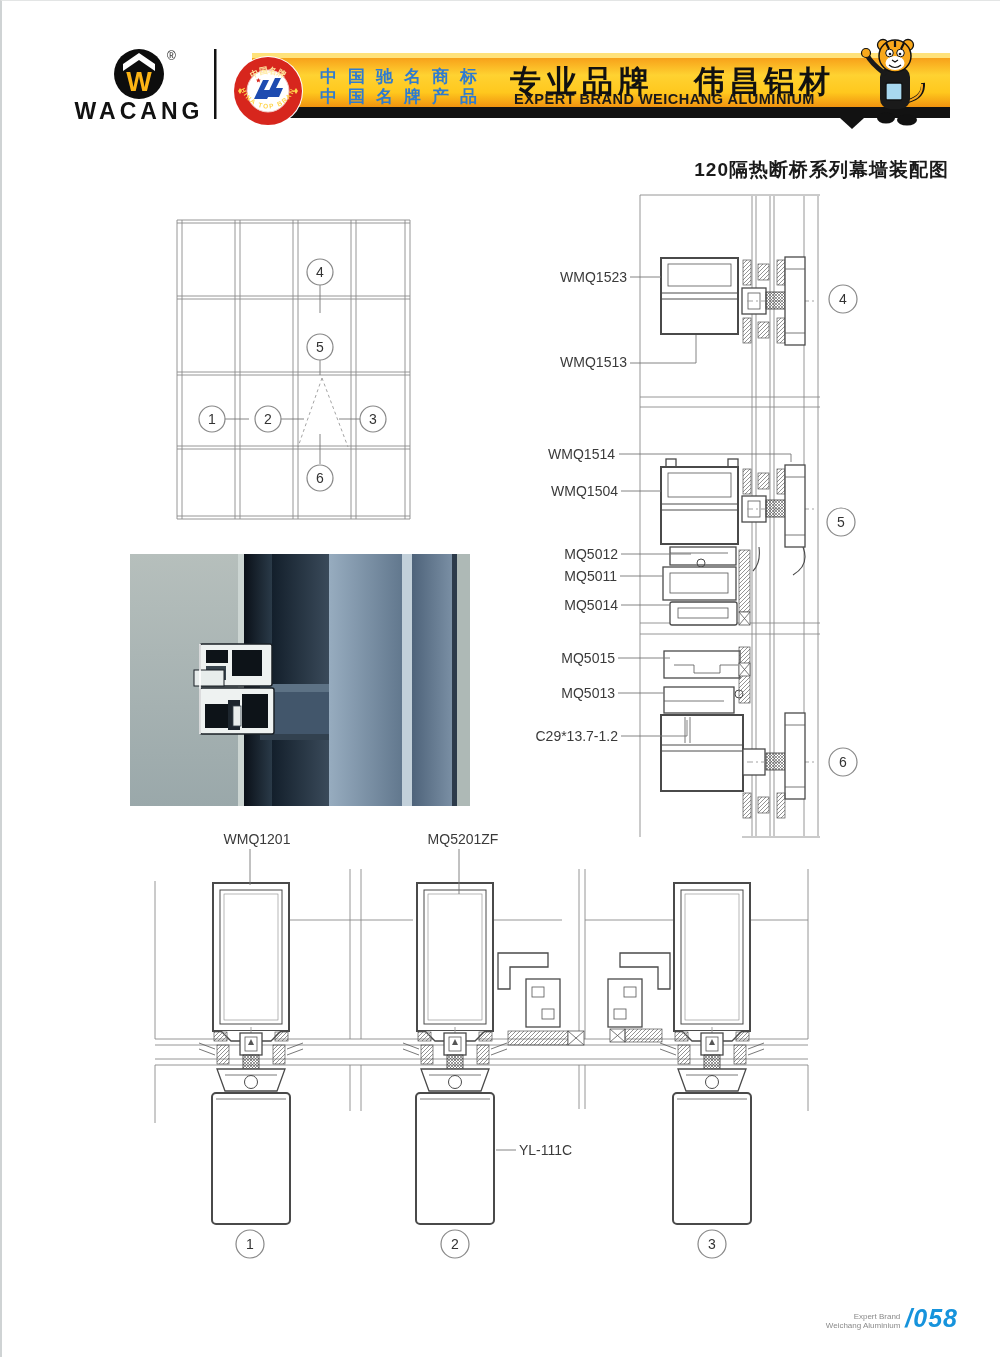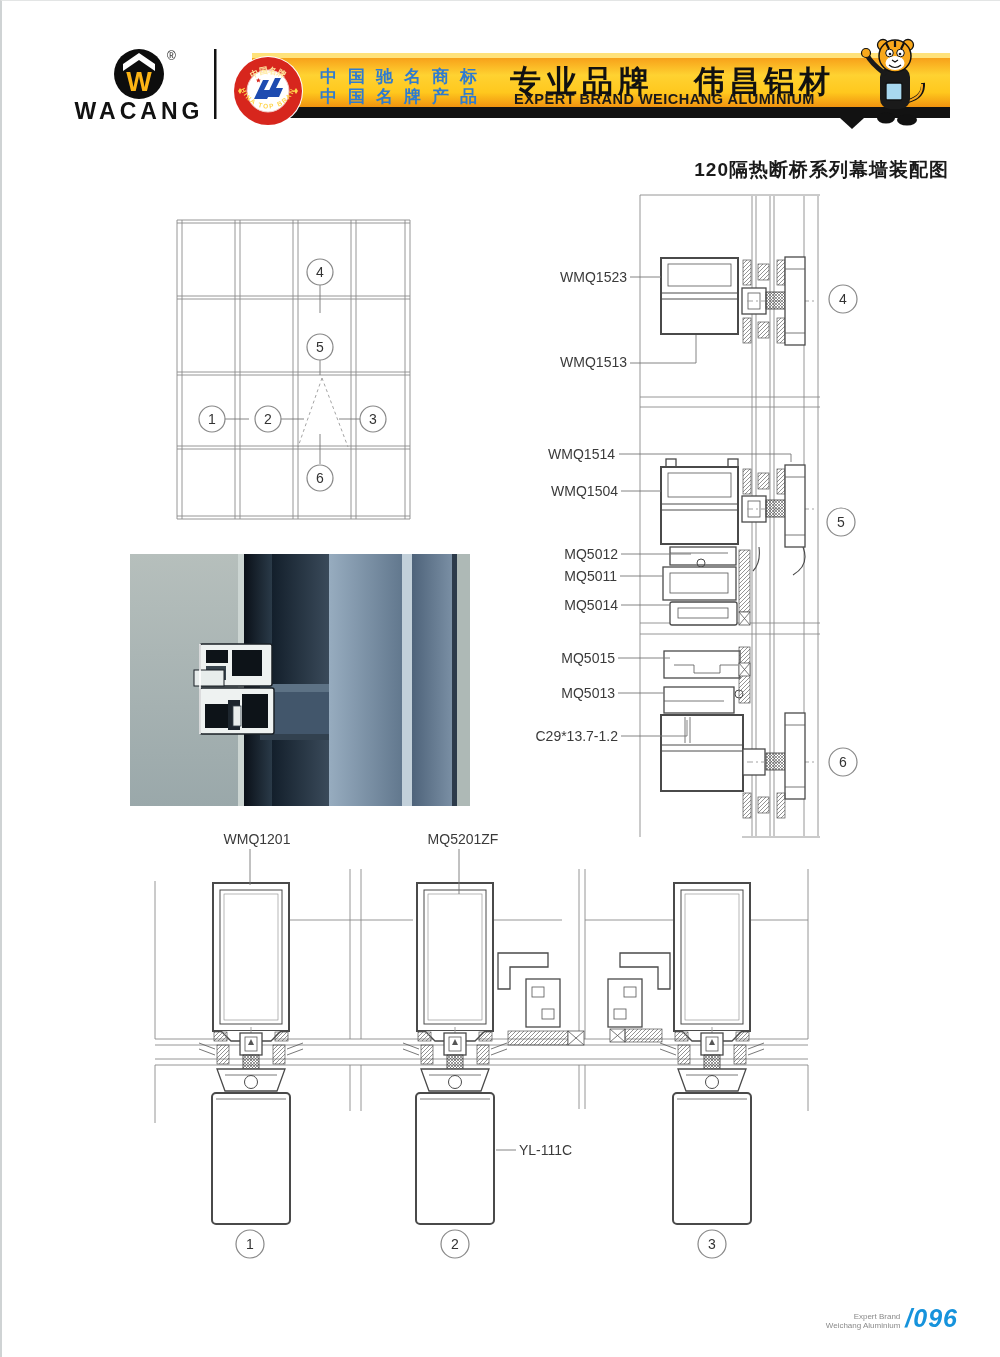--- a/index.html
+++ b/index.html
@@ -383,16 +383,16 @@
         <text class="cnum" x="710" y="1248">3</text>
       </g>
     </g>
   </svg>
 
   <div class="footer">
     <div class="co">
       <div>Expert Brand</div>
       <div>Weichang Aluminium</div>
     </div>
-    <div class="pg">/096</div>
+    <div class="pg">/058</div>
   </div>
 
 </div>
 
 </body></html>

